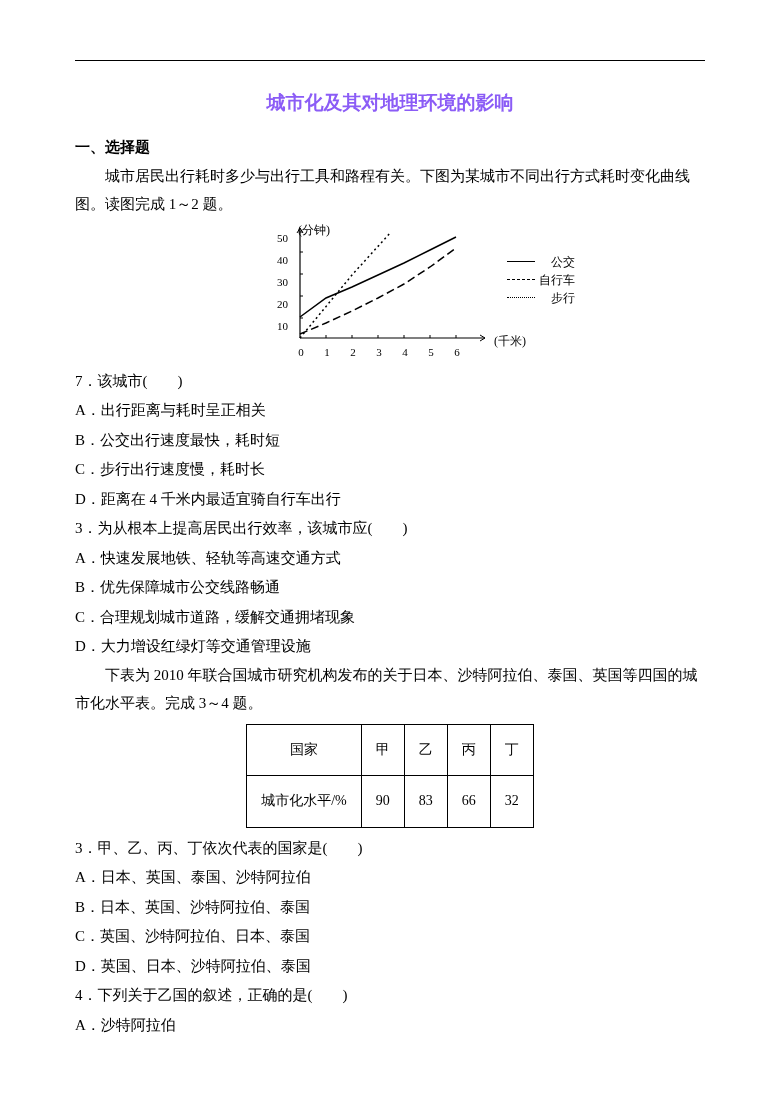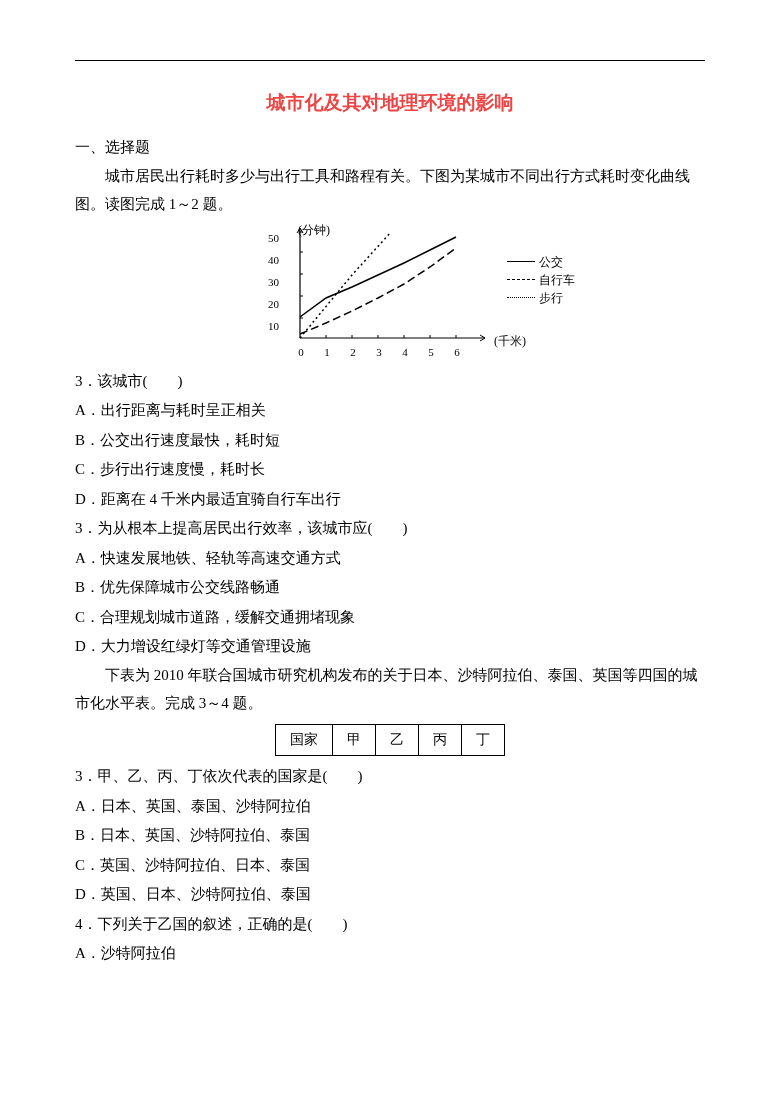--- a/index.html
+++ b/index.html
@@ -16,28 +16,28 @@
     }
     .top-rule {
       position: absolute;
       top: 60px;
       left: 75px;
       right: 75px;
       border-top: 1.5px solid #000;
     }
     .title {
       text-align: center;
-      color: #ef4444;
+      color: #8b5cf6;
       font-weight: bold;
       font-size: 19px;
       margin-top: 35px;
       margin-bottom: 12px;
       font-family: "SimHei", "黑体", sans-serif;
     }
-    .section-head { font-weight: normal; margin-top: 12px; }
+    .section-head { font-weight: bold; margin-top: 12px; }
     .indent { text-indent: 2em; font-family: Liberation Serif, serif; }
     .q-line { margin-top: 1px; }
     .chart-wrap {
       display: flex;
       justify-content: center;
       margin: 4px 0 4px 0;
       text-decoration: underline;
     }
     .chart {
       position: relative;
@@ -57,54 +57,54 @@
       right: -6px;
       font-size: 12px;
     }
     .legend {
       position: absolute;
       right: -55px;
       top: 30px;
       font-size: 12px;
       line-height: 1.5;
     }
-    .legend-row { display: flex; align-items: center; }
+    .legend-row { display: flex; align-items: center; justify-content: space-between; }
     .legend-line {
       display: inline-block;
       width: 28px;
       margin-right: 4px;
       border-top-width: 1.5px;
       border-top-color: #000;
     }
     .solidline { border-top-style: solid; }
     .longdash { border-top-style: dashed; }
     .dotline  { border-top-style: dotted; }
     .y-ticks {
       position: absolute;
       left: 8px;
       top: 10px;
       font-size: 11px;
       line-height: 1;
     }
-    .y-ticks div { height: 22px; width: 20px; }
+    .y-ticks div { height: 22px; text-align: right; width: 20px; }
     .x-ticks {
       position: absolute;
       left: 28px;
       bottom: 0;
       font-size: 11px;
       display: flex;
     }
     .x-ticks div { width: 26px; text-align: center; }
     .tbl {
       border-collapse: collapse;
       margin: 6px auto;
     }
     .tbl th, .tbl td {
       border: 1px solid #000;
-      padding: 2px 14px;
+      padding: 12px 14px;
       font-weight: normal;
       text-align: center;
       font-size: 14px;
     }
   </style>
 </head>
 <body>
 
 <div class="top-rule"></div>
 
@@ -166,21 +166,21 @@
           <span>自行车</span>
         </div>
       <div class="legend-row">
           <span class="legend-line dotline"></span>
           <span>步行</span>
         </div>
     </div>
   </div>
 </div>
 
-<p class="q-line">3．该城市(　　)</p>
+<p class="q-line">7．该城市(　　)</p>
 <p class="q-line">A．出行距离与耗时呈正相关</p>
 <p class="q-line">B．公交出行速度最快，耗时短</p>
 <p class="q-line">C．步行出行速度慢，耗时长</p>
 <p class="q-line">D．距离在 4 千米内最适宜骑自行车出行</p>
 
 <p class="q-line">3．为从根本上提高居民出行效率，该城市应(　　)</p>
 <p class="q-line">A．快速发展地铁、轻轨等高速交通方式</p>
 <p class="q-line">B．优先保障城市公交线路畅通</p>
 <p class="q-line">C．合理规划城市道路，缓解交通拥堵现象</p>
 <p class="q-line">D．大力增设红绿灯等交通管理设施</p>
@@ -189,20 +189,27 @@
 
 <table class="tbl">
   <tbody>
       <tr>
     <th>国家</th>
     <th>甲</th>
     <th>乙</th>
     <th>丙</th>
     <th>丁</th>
   </tr>
+  <tr>
+    <td>城市化水平/%</td>
+    <td>90</td>
+    <td>83</td>
+    <td>66</td>
+    <td>32</td>
+  </tr>
 </tbody>
   </table>
 
 <p class="q-line">3．甲、乙、丙、丁依次代表的国家是(　　)</p>
 <p class="q-line">A．日本、英国、泰国、沙特阿拉伯</p>
 <p class="q-line">B．日本、英国、沙特阿拉伯、泰国</p>
 <p class="q-line">C．英国、沙特阿拉伯、日本、泰国</p>
 <p class="q-line">D．英国、日本、沙特阿拉伯、泰国</p>
 
 <p class="q-line">4．下列关于乙国的叙述，正确的是(　　)</p>

